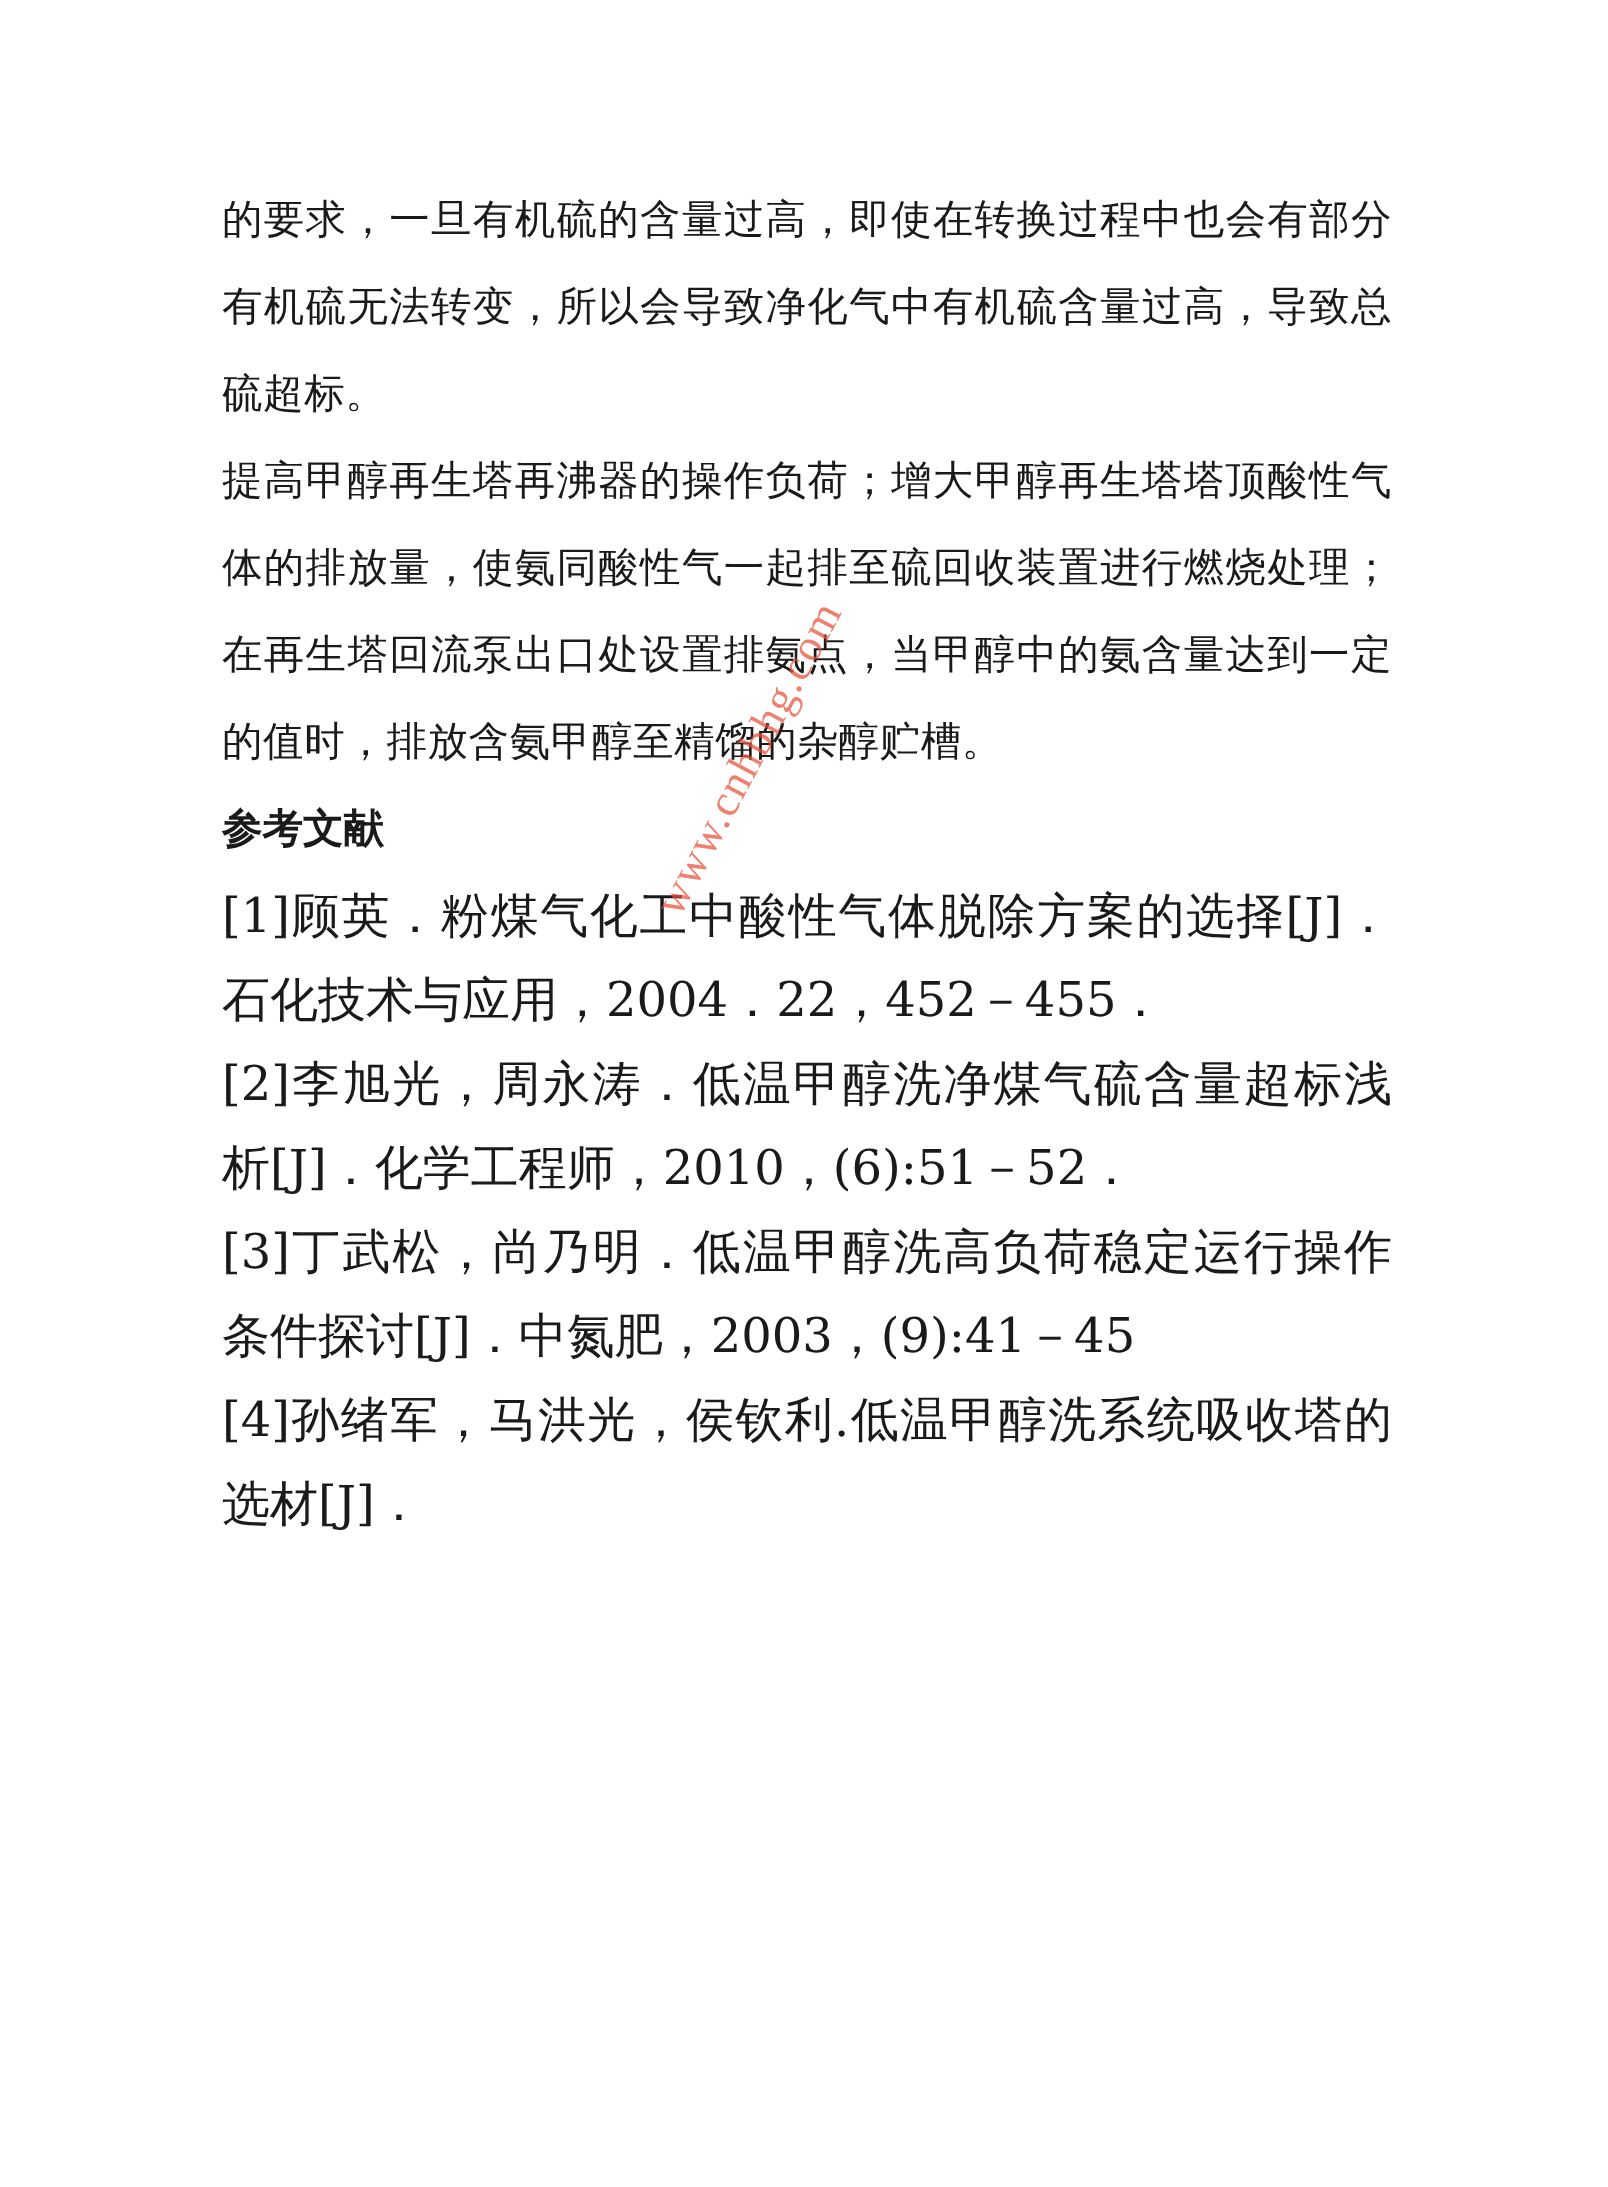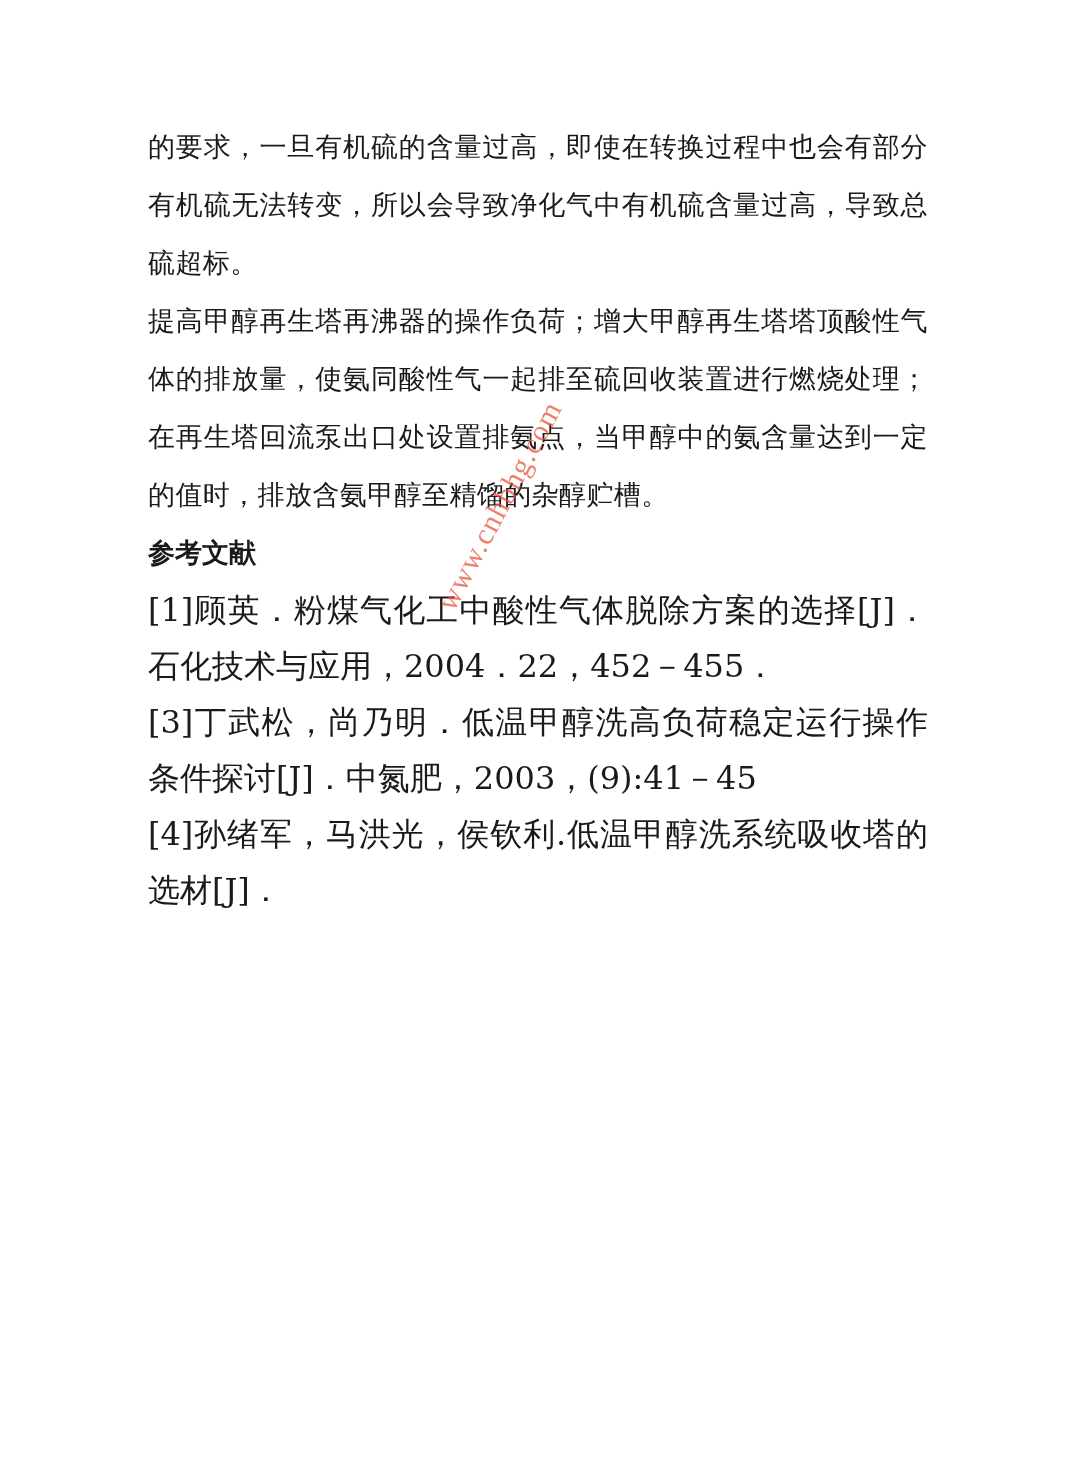--- a/index.html
+++ b/index.html
@@ -98,20 +98,21 @@
 
 
     <p class="para indent-1">提高甲醇再生塔再沸器的操作负荷；增大甲醇再生塔塔顶酸性气体的排放量，使氨同酸性气一起排至硫回收装置进行燃烧处理；在再生塔回流泵出口处设置排氨点，当甲醇中的氨含量达到一定的值时，排放含氨甲醇至精馏的杂醇贮槽。</p>
 
 
 
     <p class="heading-bold">参考文献</p>
 
     <p class="ref">[1]顾英．粉煤气化工中酸性气体脱除方案的选择[J]．石化技术与应用，2004．22，452－455．</p>
 
+    <p class="ref">[2]李旭光，周永涛．低温甲醇洗净煤气硫含量超标浅析[J]．化学工程师，2010，(6):51－52．</p>
 
     <p class="ref">[3]丁武松，尚乃明．低温甲醇洗高负荷稳定运行操作条件探讨[J]．中氮肥，2003，(9):41－45</p>
 
     <p class="ref">[4]孙绪军，马洪光，侯钦利.低温甲醇洗系统吸收塔的选材[J]．</p>
 
   </div>
 
   <div class="watermark">www.cnhbhg.com</div>
 
 </div>

